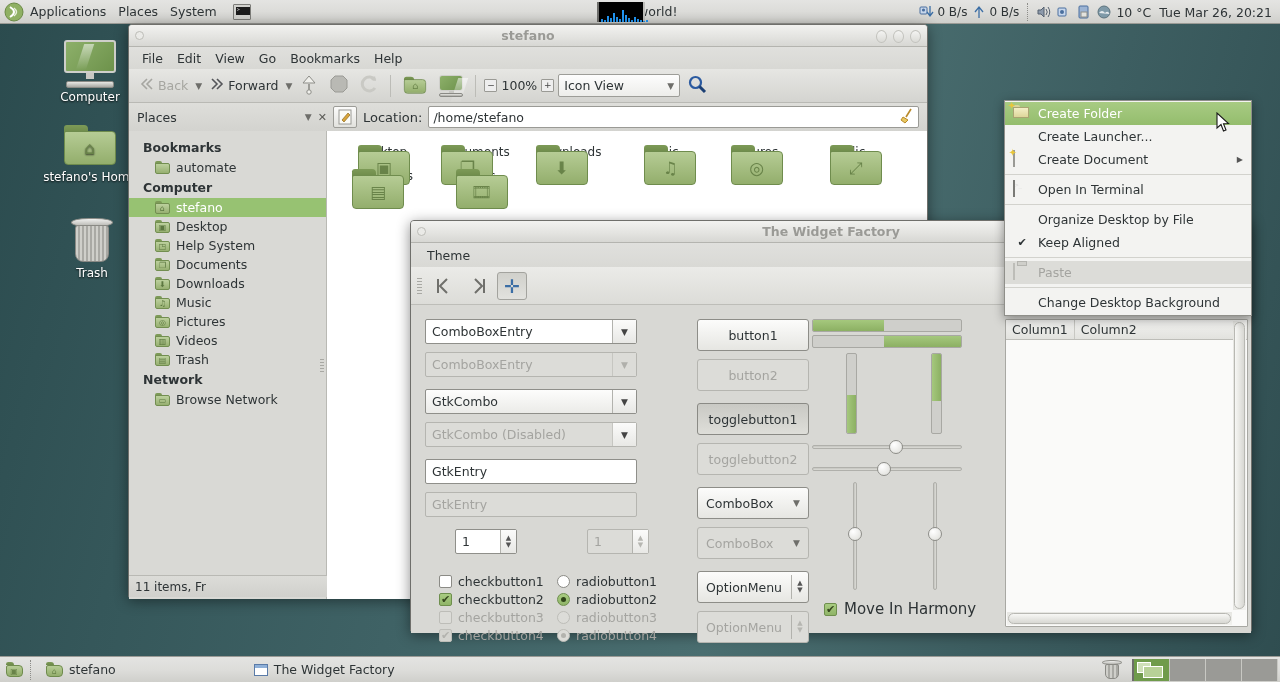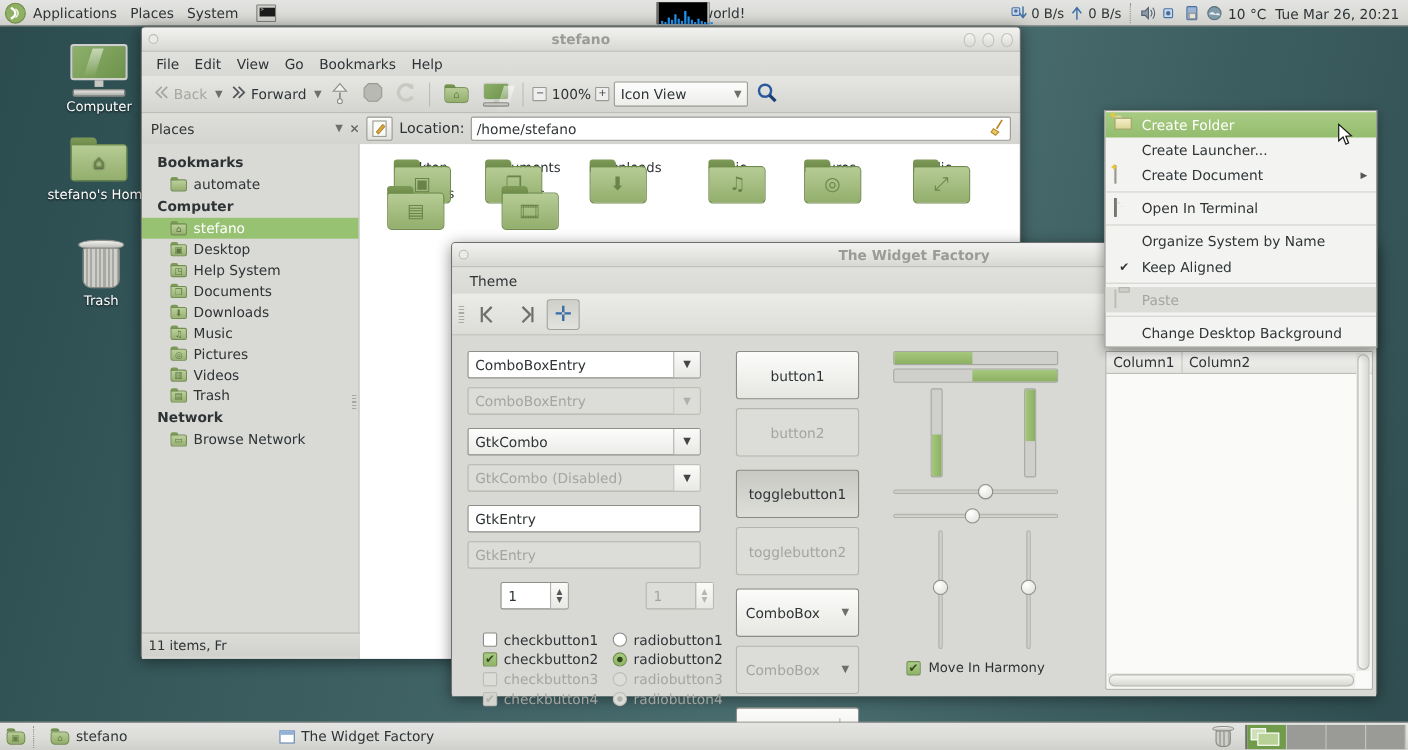--- a/index.html
+++ b/index.html
@@ -228,23 +228,23 @@
     display:flex;align-items:center;justify-content:center;}
   .radio.on { background:linear-gradient(to bottom,#a9cc82,#8fb467); border-color:#6e8f4d; }
   .radio.on::after{content:"";width:5px;height:5px;border-radius:50%;background:#2f4419;}
   .radio.dis2{background:#dcdcd8;border-color:#bdbdb8;}
   .radio.dis2.on::after{background:#b3b3ae;}
   .txt-dis { color:#a4a4a0; }
 
   
   .col2 { width:135px; padding-left:8px; }
   .btn {
-    width:112px;height:44px;border:1px solid #8d8d88;border-radius:3px;
+    width:112px;height:32px;border:1px solid #8d8d88;border-radius:3px;
     background:linear-gradient(to bottom,#fcfcfb,#e6e6e2);
-    display:flex;align-items:center;justify-content:center;font-size:12.5px;margin-bottom:8px;
+    display:flex;align-items:center;justify-content:center;font-size:12.5px;margin-bottom:8px;margin-left:28px;
   }
   .btn.toggled { background:linear-gradient(to bottom,#c9c9c4,#dedeD9); border-color:#8a8a85; }
   .btn.dis { color:#a4a4a0; background:#dcdcd8; border-color:#bfbfba; }
   .btn.combo2 { justify-content:space-between; padding:0 8px; }
   .btn.opt { justify-content:space-between; padding:0 0 0 8px; }
   .btn.opt .stepper { width:17px;height:24px;border-left:1px solid #b2b2ad;
     display:flex;flex-direction:column;align-items:center;justify-content:center;font-size:7px;line-height:7px;color:#555;}
 
   
   .col3 { width:195px; padding-left:16px; position:relative; }
@@ -258,21 +258,21 @@
   .hscale .trough{position:absolute;left:0;top:7px;width:100%;height:4px;border-radius:2px;
     background:linear-gradient(to bottom,#c4c4bf,#dcdcd7);border:1px solid #b0b0ab;}
   .hscale .knob{position:absolute;top:2px;width:14px;height:14px;border-radius:50%;
     background:radial-gradient(circle at 35% 30%,#fff,#dcdcd7);border:1px solid #8e8e89;}
   .vscales { display:flex; gap:62px; padding-left:34px; margin-top:4px; height:108px; }
   .vscale { width:18px;height:108px;position:relative; }
   .vscale .trough{position:absolute;left:7px;top:0;height:100%;width:4px;border-radius:2px;
     background:linear-gradient(to right,#c4c4bf,#dcdcd7);border:1px solid #b0b0ab;}
   .vscale .knob{position:absolute;left:2px;width:14px;height:14px;border-radius:50%;
     background:radial-gradient(circle at 35% 30%,#fff,#dcdcd7);border:1px solid #8e8e89;}
-  .harmony { display:flex;align-items:center;gap:7px;font-size:12px;margin-top:10px;padding-left:12px; }
+  .harmony { display:flex;align-items:center;gap:7px;font-size:15px;margin-top:10px;padding-left:12px; }
 
   
   .col4 { padding-left:14px; }
   .treeview { width:243px;height:308px;border:1px solid #a8a8a3;background:#fafaf9;position:relative;
     display:flex;flex-direction:column; border-radius:1px;}
   .tv-head { height:20px;display:flex;background:linear-gradient(to bottom,#f3f3f1,#e2e2de);
     border-bottom:1px solid #bdbdb8; }
   .tv-head div { font-size:12.5px;padding:2px 6px; }
   .tv-head div:first-child { border-right:1px solid #c8c8c3; }
   .tv-area { flex:1; background:#fafaf9; }
@@ -903,21 +903,21 @@
         <span class="sub">▶</span>
       </div>
       <div class="msep"></div>
       <div class="mi">
         <span class="mic"><span class="ico-term"></span></span>
         <span class="lbl">Open In Terminal</span>
       </div>
       <div class="msep"></div>
       <div class="mi">
         <span class="mic"></span>
-        <span class="lbl">Organize System by Name</span>
+        <span class="lbl">Organize Desktop by File</span>
       </div>
       <div class="mi">
         <span class="chk">✔</span>
         <span class="lbl">Keep Aligned</span>
       </div>
       <div class="msep"></div>
       <div class="mi dis">
         <span class="mic"><span class="ico-paste"></span></span>
         <span class="lbl">Paste</span>
       </div>

